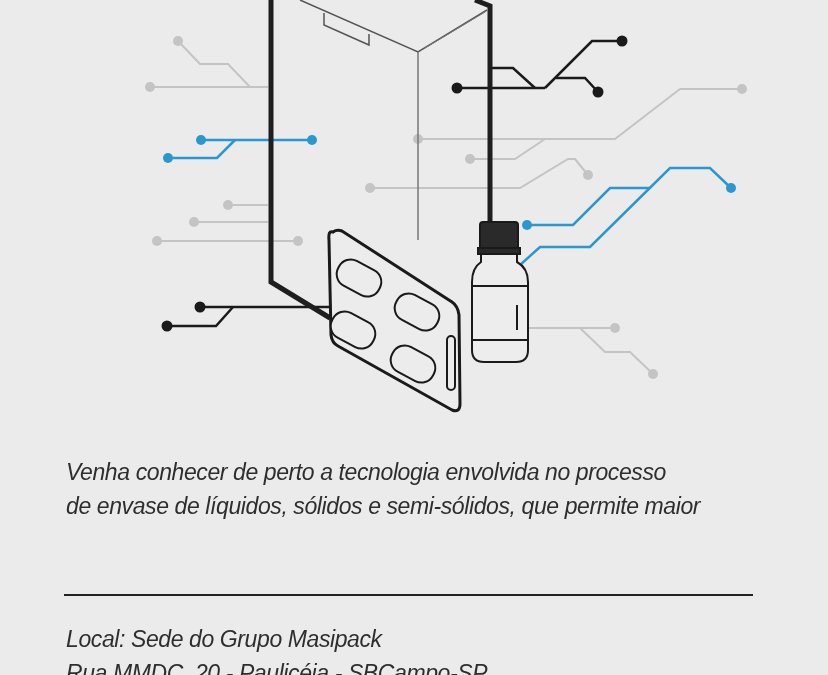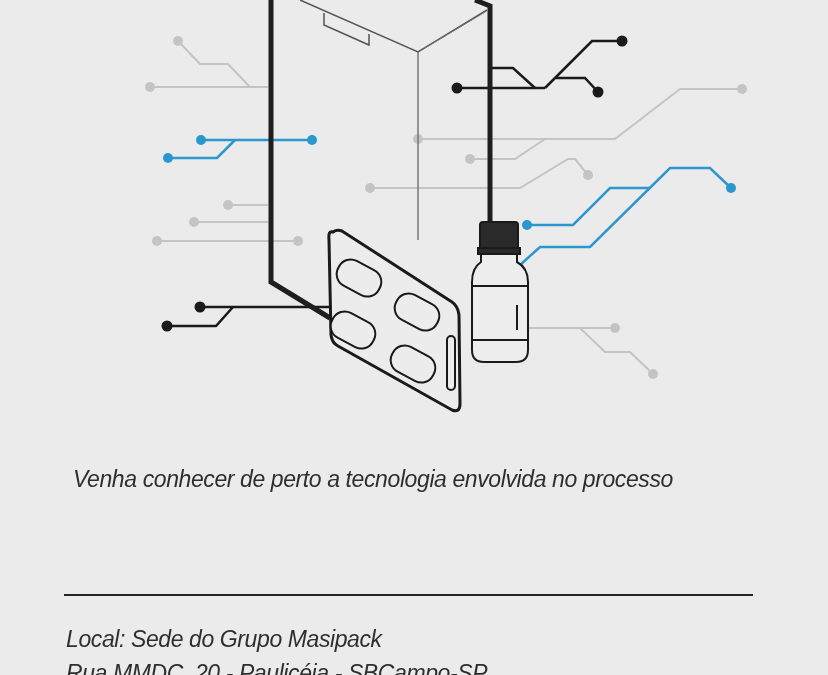--- a/index.html
+++ b/index.html
@@ -1,19 +1,19 @@
 <!DOCTYPE html>
 <html><head>
 <meta charset="utf-8">
 <style>
   html, body { margin:0; padding:0; }
   body { width:828px; height:675px; overflow:hidden; background:#ebebeb; position:relative; font-family:"Liberation Sans", sans-serif; }
   #illustration { position:absolute; left:0; top:0; width:828px; height:440px; }
   .desc { position:absolute; left:66px; top:455px; width:700px; font-style:italic; font-size:23px; line-height:34px; color:#2e2e2e; letter-spacing:-0.4px; }
-  .desc p { margin:7px; white-space:nowrap; }
+  .desc p { margin:0; white-space:nowrap; }
   .divider { position:absolute; left:64px; top:594px; width:689px; height:2px; background:#222; }
   .info { position:absolute; left:66px; top:622px; font-style:italic; font-size:23px; line-height:34px; color:#2e2e2e; letter-spacing:-0.4px; }
   .info p { margin:0; white-space:nowrap; }
 </style>
 </head>
 <body>
 
 <svg id="illustration" viewBox="0 0 828 440" xmlns="http://www.w3.org/2000/svg">
 
   <g stroke="#c4c4c4" stroke-width="2" fill="none">
@@ -99,20 +99,21 @@
     <rect x="478" y="248" width="42" height="6" fill="#2a2a2a"></rect>
     <path d="M481,254 L517,254 L517,262 Q528,268 528,282 L528,350 Q528,362 516,362 L484,362 Q472,362 472,350 L472,282 Q472,268 481,262 Z" fill="#ededed"></path>
     <line x1="472" y1="286" x2="528" y2="286"></line>
     <line x1="472" y1="340" x2="528" y2="340"></line>
     <line x1="517" y1="305" x2="517" y2="330"></line>
   </g>
 </svg>
 
 <div class="desc">
   <p>Venha conhecer de perto a tecnologia envolvida no processo</p>
+  <p>de envase de líquidos, sólidos e semi-sólidos, que permite maior</p>
 </div>
 
 <div class="divider"></div>
 
 <div class="info">
   <p>Local: Sede do Grupo Masipack</p>
   <p>Rua MMDC, 20 - Paulicéia - SBCampo-SP</p>
 </div>
 
 </body></html>

